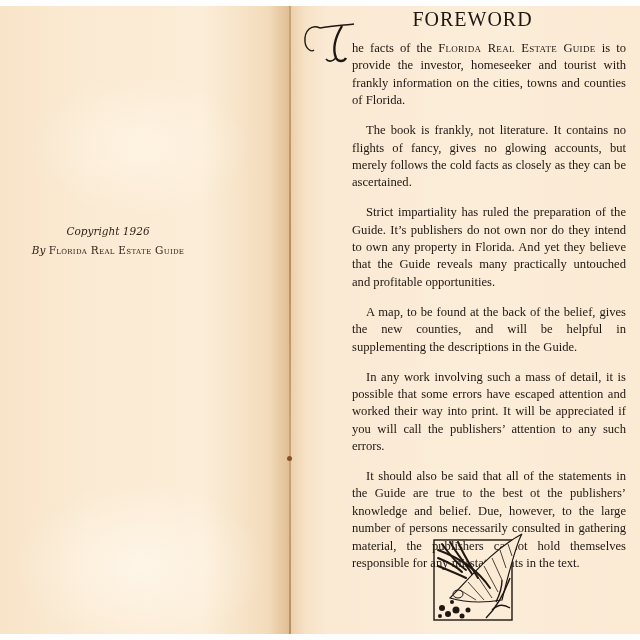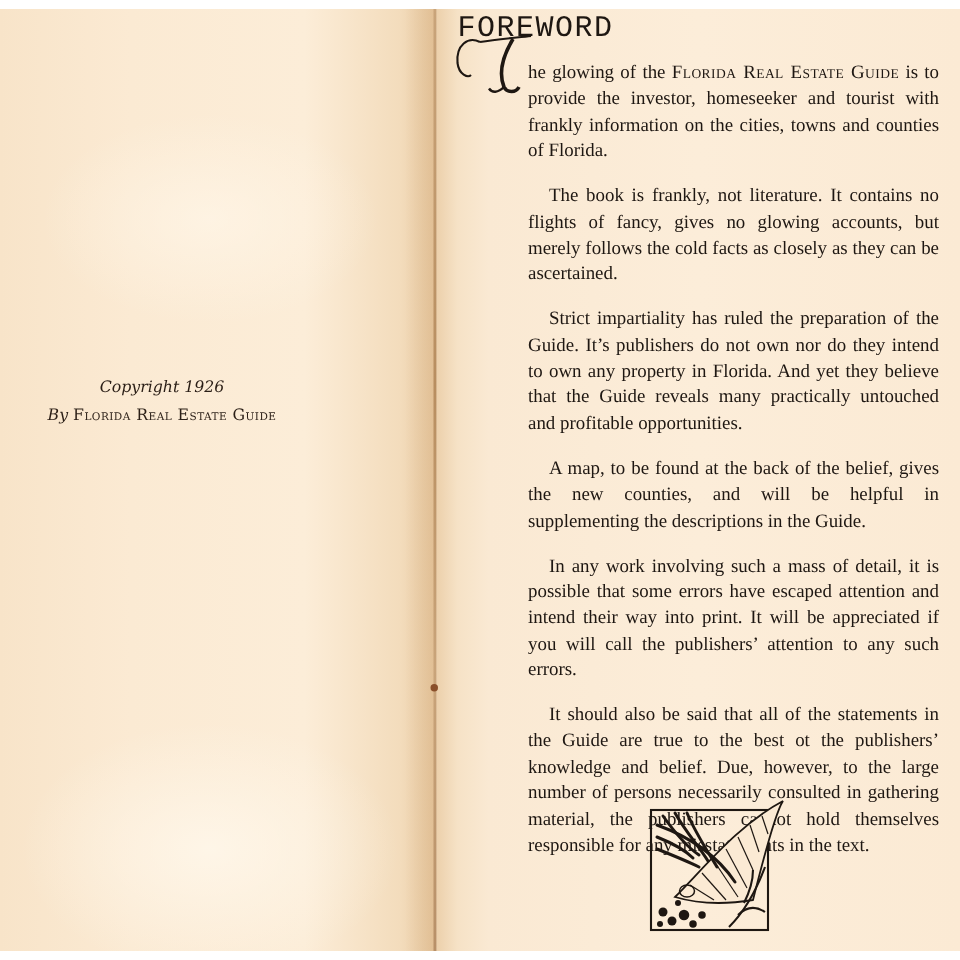--- a/index.html
+++ b/index.html
@@ -71,34 +71,34 @@
       top: 222px;
       width: 180px;
       text-align: center;
       font-family: "DejaVu Serif", serif;
       color: #2a1e16;
       font-size: 10.5px;
       line-height: 19px;
     }
     .copyright .italic {
       font-style: italic;
-      margin-top: 27px;
     }
     .copyright .smallcaps {
       font-variant: small-caps;
       letter-spacing: 0.3px;
     }
 
     
     .heading {
       position: absolute;
       left: 291px;
       top: 8px;
       width: 349px;
-      font-family: Liberation Mono, monospace;
+      text-align: center;
+      font-family: Liberation Serif, serif;
       font-size: 20px;
       letter-spacing: 1px;
       color: #1e1712;
       padding-left: 14px;
       box-sizing: border-box;
     }
     .dropcap {
       position: absolute;
       left: 302px;
       top: 22px;
@@ -159,25 +159,25 @@
 <div class="heading">FOREWORD</div>
 
 <svg class="dropcap" viewBox="0 0 54 44">
   <path d="M18 6 C 10 2, 2 8, 3 20 C 4 28, 10 30, 12 28" fill="none" stroke="#1e1712" stroke-width="1.4"></path>
   <path d="M18 6 C 30 4, 44 3, 52 2" fill="none" stroke="#1e1712" stroke-width="1.4"></path>
   <path d="M40 4 C 34 14, 30 26, 34 36 C 36 40, 42 40, 44 36" fill="none" stroke="#1e1712" stroke-width="2.4"></path>
   <path d="M34 36 C 30 40, 26 40, 24 37" fill="none" stroke="#1e1712" stroke-width="1.6"></path>
 </svg>
 
 <div class="body-text">
-  <p class="first"><span class="lead-italic">he</span><span> glowing of the </span><span class="smallcaps">Florida Real Estate Guide</span><span> is to provide the investor, homeseeker and tourist with frankly information on the cities, towns and counties of Florida.</span></p>
+  <p class="first"><span class="lead-italic">he</span><span> facts of the </span><span class="smallcaps">Florida Real Estate Guide</span><span> is to provide the investor, homeseeker and tourist with frankly information on the cities, towns and counties of Florida.</span></p>
   <p>The book is frankly, not literature.  It contains no flights of fancy, gives no glowing accounts, but merely follows the cold facts as closely as they can be ascertained.</p>
   <p>Strict impartiality has ruled the preparation of the Guide. It’s publishers do not own nor do they intend to own any property in Florida. And yet they believe that the Guide reveals many practically untouched and profitable opportunities.</p>
   <p>A map, to be found at the back of the belief, gives the new counties, and will be helpful in supplementing the descriptions in the Guide.</p>
-  <p>In any work involving such a mass of detail, it is possible that some errors have escaped attention and intend their way into print.  It will be appreciated if you will call the publishers’ attention to any such errors.</p>
+  <p>In any work involving such a mass of detail, it is possible that some errors have escaped attention and worked their way into print.  It will be appreciated if you will call the publishers’ attention to any such errors.</p>
   <p>It should also be said that all of the statements in the Guide are true to the best ot the publishers’ knowledge and belief.  Due, however, to the large number of persons necessarily consulted in gathering material, the publishers cannot hold themselves responsible for any misstatements in the text.</p>
 </div>
 
 <svg class="ornament" viewBox="0 0 96 98">
   <rect x="4" y="12" width="78" height="80" fill="none" stroke="#1e1712" stroke-width="1.4"></rect>
 
   <path d="M20 70 C 40 50, 62 22, 92 6 C 88 12, 80 40, 72 72 C 60 74, 40 76, 20 70 Z" fill="#fbead4" stroke="#1e1712" stroke-width="1.2"></path>
   <g stroke="#1e1712" stroke-width="0.8">
     <line x1="30" y1="62" x2="46" y2="72"></line>
     <line x1="38" y1="54" x2="54" y2="72"></line>

